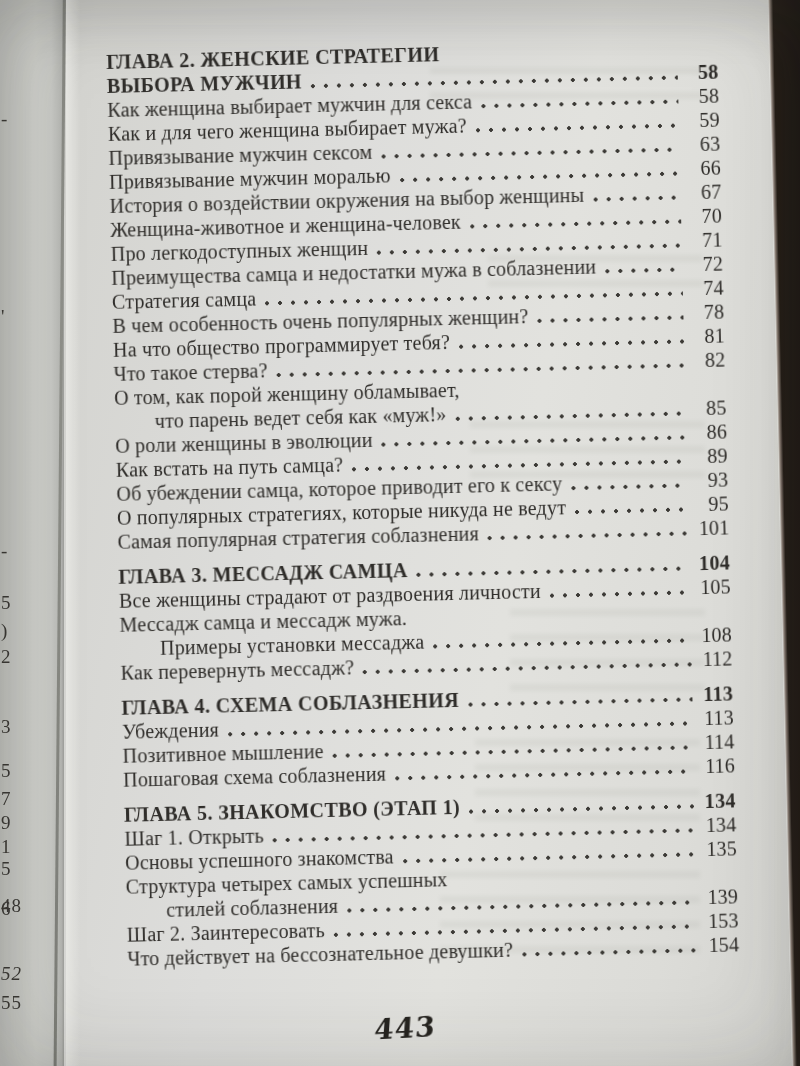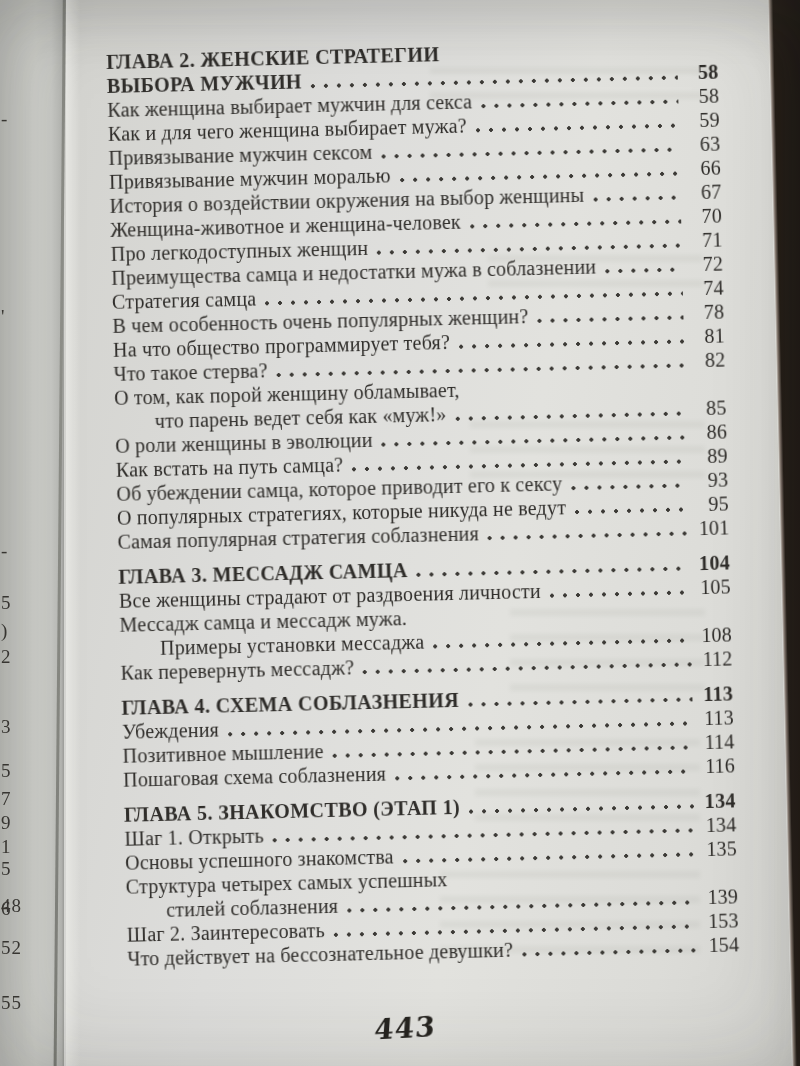--- a/index.html
+++ b/index.html
@@ -92,21 +92,21 @@
         <span class="fragment" style="top: 620px;">)</span>
         <span class="fragment" style="top: 646px;">2</span>
         <span class="fragment" style="top: 716px;">3</span>
         <span class="fragment" style="top: 760px;">5</span>
         <span class="fragment" style="top: 788px;">7</span>
         <span class="fragment" style="top: 812px;">9</span>
         <span class="fragment" style="top: 836px;">1</span>
         <span class="fragment" style="top: 858px;">5</span>
         <span class="fragment" style="top: 898px;">6</span>
         <span class="fragment" style="top: 895px;">48</span>
-        <span class="fragment" style="top: 937px;">52</span>
+        <span class="fragment" style="top: 963px; font-style: italic;">52</span>
         <span class="fragment" style="top: 992px;">55</span>
       </div>
   </div>
   <div class="gutter-glow"></div>
   <div class="gutter-line"></div>
 
   <div class="ghost g1"></div>
   <div class="ghost g2"></div>
   <div class="ghost g3"></div>
   <div class="ghost g4"></div>

